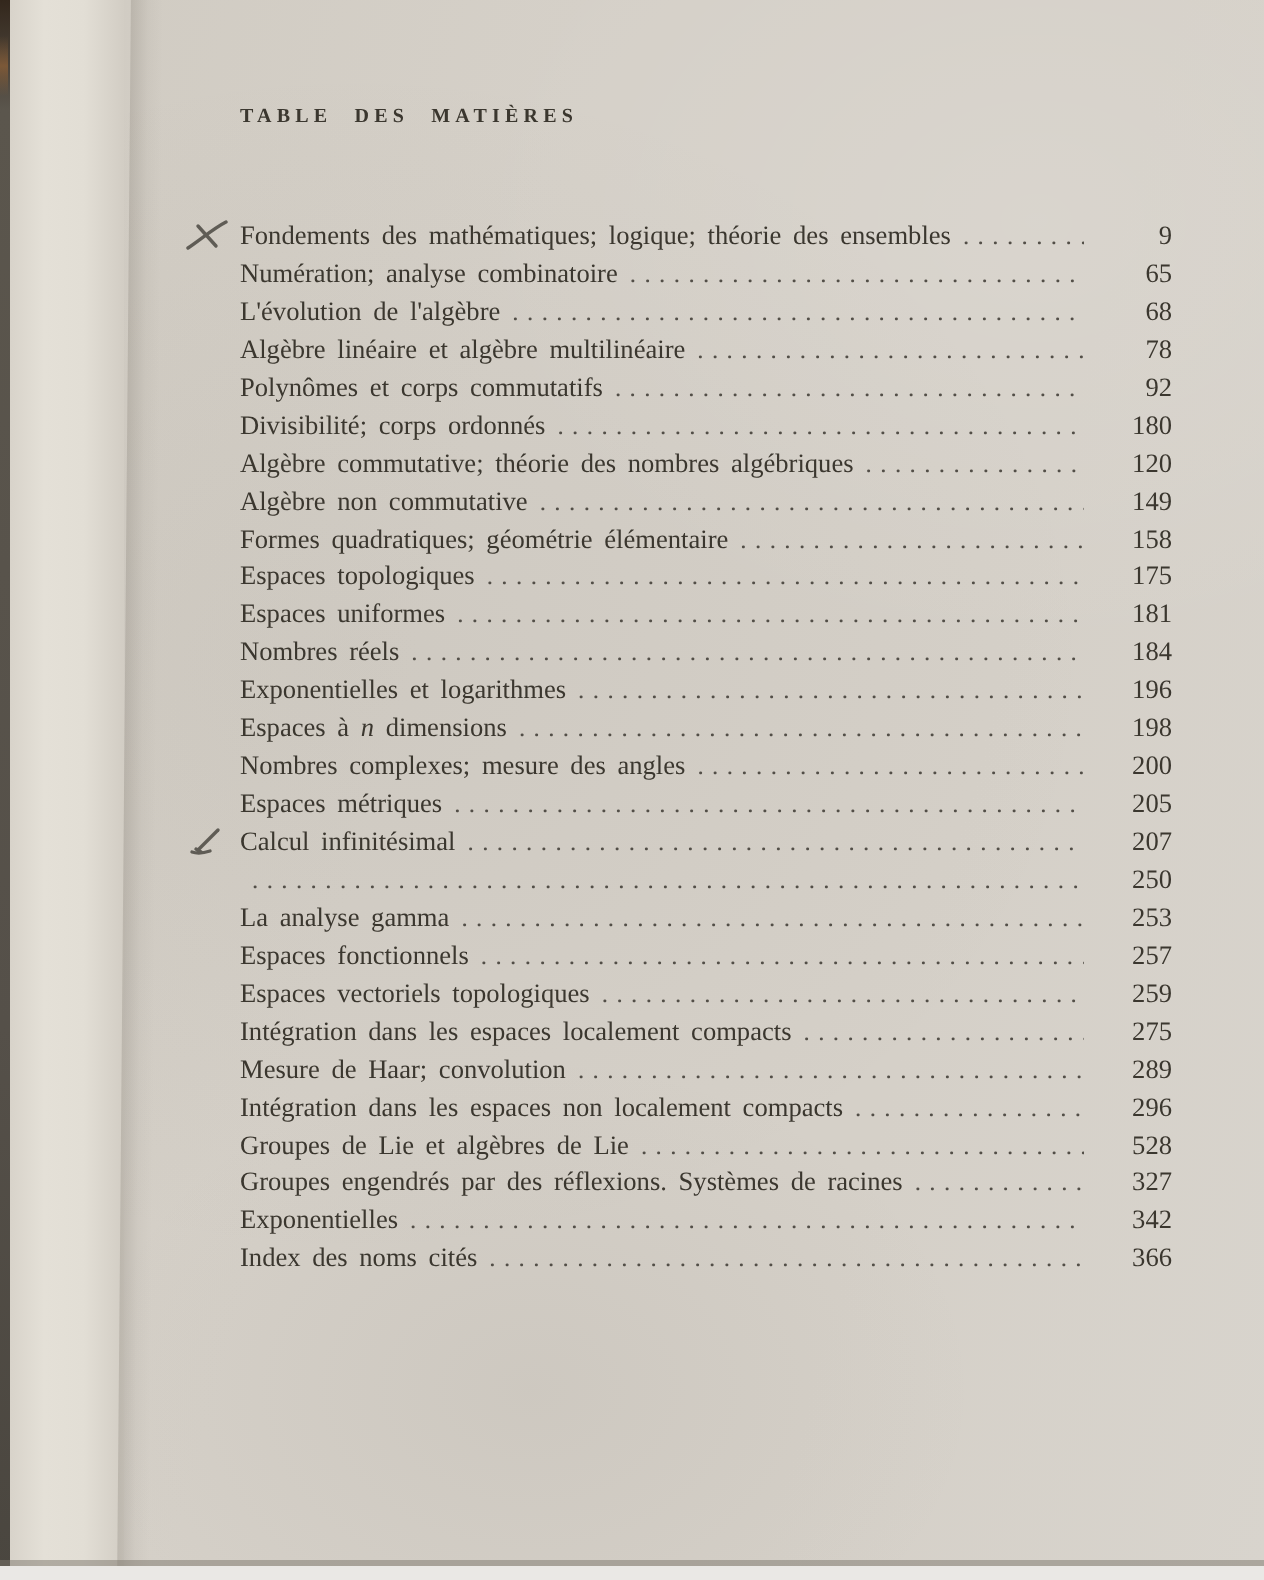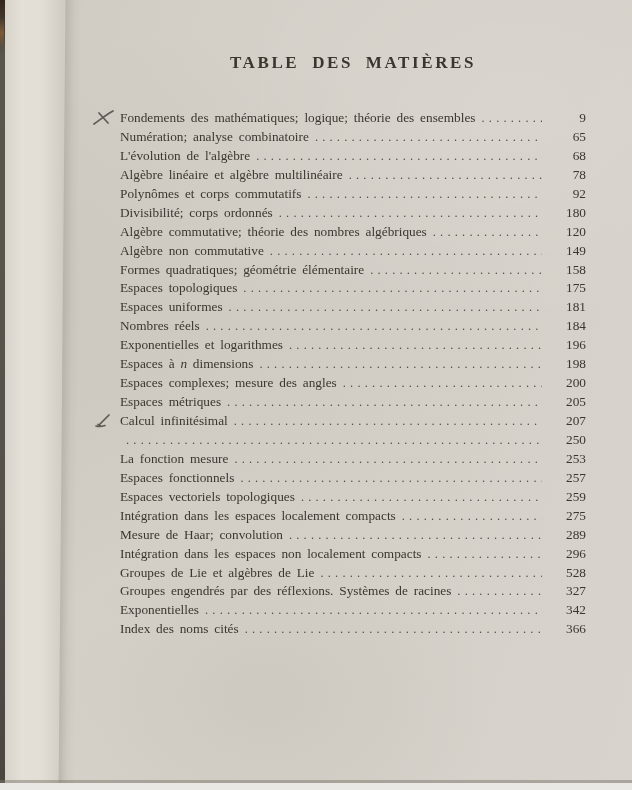--- a/index.html
+++ b/index.html
@@ -46,22 +46,21 @@
     position: absolute; left: 0; bottom: 7px; width: 100%; height: 3px;
     background: rgba(125,120,110,0.5);
   }
   .bottom-strip {
     position: absolute; left: 0; bottom: 0; width: 100%; height: 7px;
     background: #eae8e5;
   }
 
   .title {
     position: absolute; left: 120px; top: 53px; width: 466px;
-    text-align: center;
-    font-size: 17px; font-weight: 700;
+    font-size: 10px; font-weight: 700;
     letter-spacing: 2.6px; word-spacing: 6px;
     color: var(--ink, #3b372f);
   }
 
   .toc {
     position: absolute; left: 120px; top: 109px; width: 466px;
   }
   .row {
     position: relative;
     display: flex; align-items: baseline;
@@ -188,21 +187,21 @@
     <span class="num">196</span>
   </div>
       <div class="row">
 
     <span class="label">Espaces à <i>n</i> dimensions</span>
     <span class="dots"></span>
     <span class="num">198</span>
   </div>
       <div class="row">
 
-    <span class="label">Espaces complexes; mesure des angles</span>
+    <span class="label">Nombres complexes; mesure des angles</span>
     <span class="dots"></span>
     <span class="num">200</span>
   </div>
       <div class="row">
 
     <span class="label">Espaces métriques</span>
     <span class="dots"></span>
     <span class="num">205</span>
   </div>
       <div class="row">
@@ -218,21 +217,21 @@
     <span class="dots"></span>
     <span class="num">207</span>
   </div>
       <div class="row">
 
     <span class="dots"></span>
     <span class="num">250</span>
   </div>
       <div class="row">
 
-    <span class="label">La fonction mesure</span>
+    <span class="label">La analyse gamma</span>
     <span class="dots"></span>
     <span class="num">253</span>
   </div>
       <div class="row">
 
     <span class="label">Espaces fonctionnels</span>
     <span class="dots"></span>
     <span class="num">257</span>
   </div>
       <div class="row">

